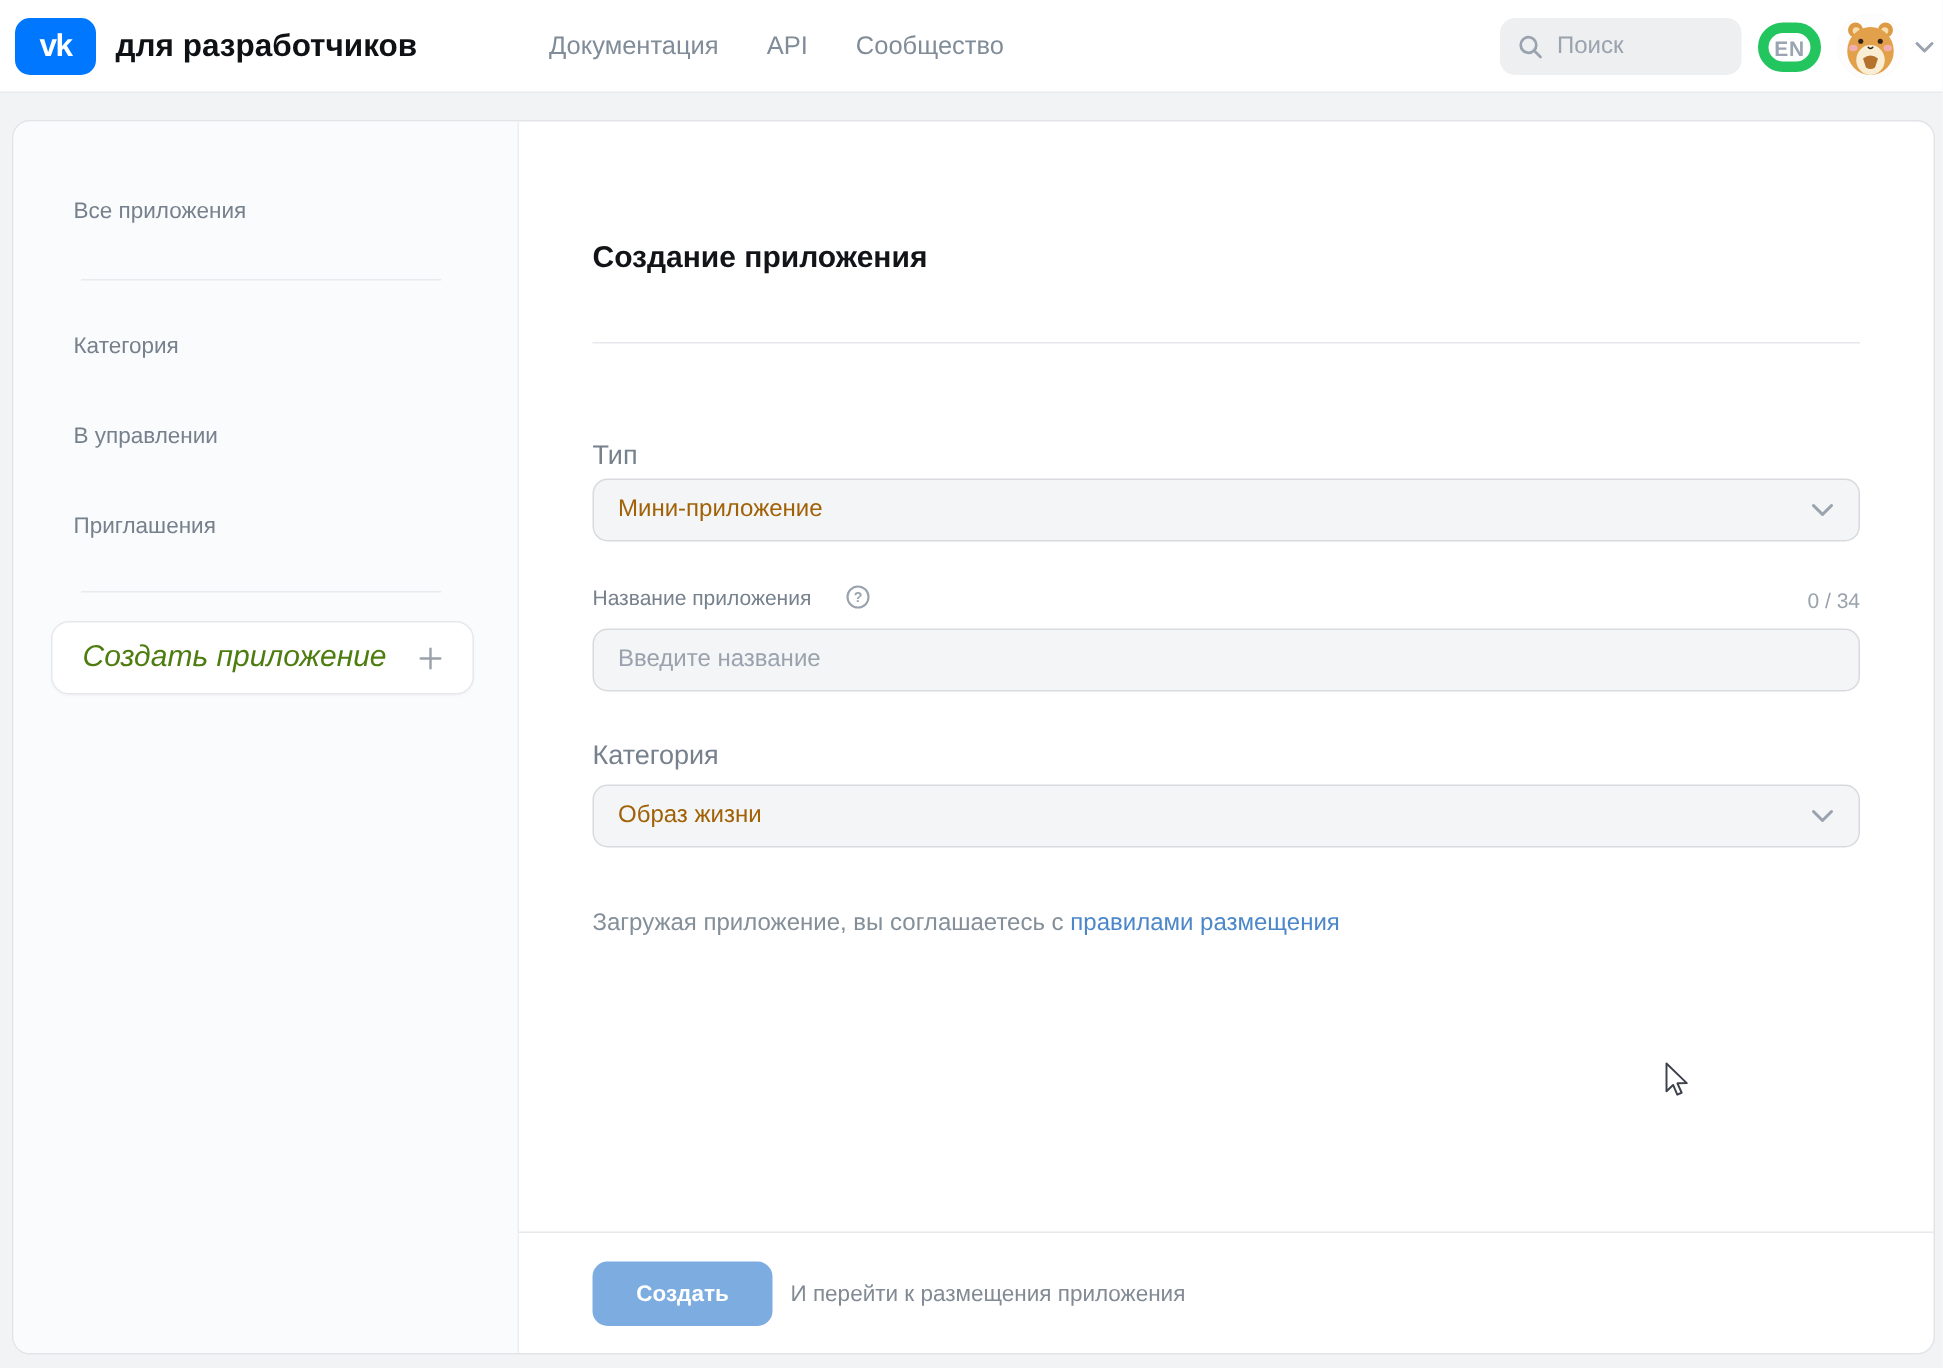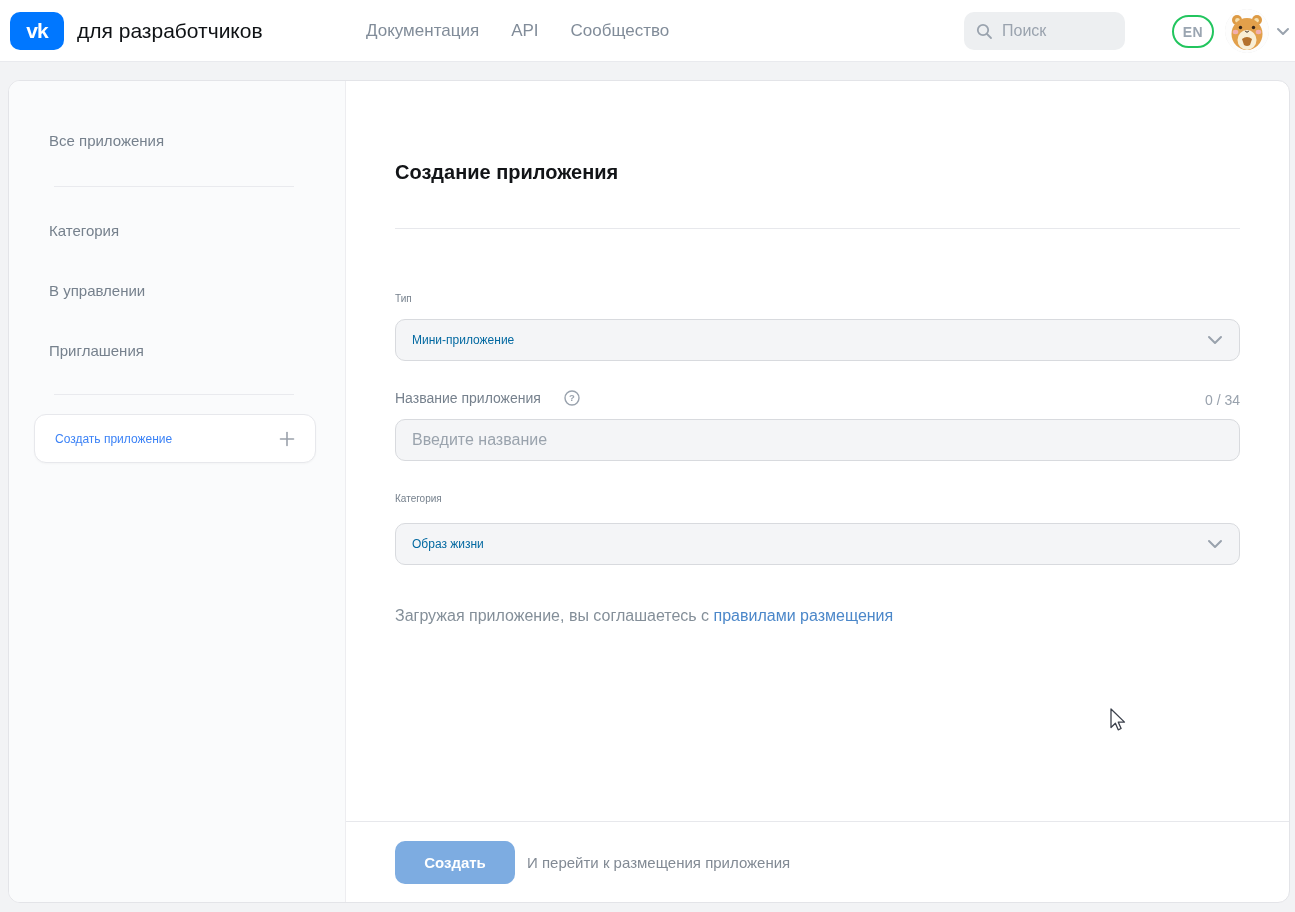--- a/index.html
+++ b/index.html
@@ -12,45 +12,45 @@
   .navbar {
     position: absolute; left: 0; top: 0; width: 1295px; height: 62px;
     background: #ffffff; border-bottom: 1px solid #e9eaee;
   }
   .logo-group { position: absolute; left: 10px; top: 0; height: 62px; display: flex; align-items: center; cursor: pointer; }
   .vk-logo {
     width: 54px; height: 38px; border-radius: 10px; background: #0077ff;
     color: #ffffff; font-weight: bold; font-size: 21px;
     display: flex; align-items: center; justify-content: center; letter-spacing: -1px;
   }
-  .brand { margin-left: 13px; font-size: 21px; font-weight: normal; color: #0f1215; }
+  .brand { margin-left: 13px; font-size: 21px; font-weight: bold; color: #0f1215; }
   .nav-items { position: absolute; left: 366px; top: 0; height: 62px; display: flex; gap: 32px; }
   .nav-item {
     position: relative; height: 62px; display: flex; align-items: center;
     font-size: 17px; color: #818c99; cursor: pointer;
   }
   .nav-item.active { color: #1d2129; }
   .nav-item.active::after {
     content: ""; position: absolute; left: 0; right: 0; bottom: 4px; height: 3px;
     background: #3f7cc2; border-radius: 2px;
   }
   .search-box {
-    position: absolute; left: 964px; top: 12px; width: 161px; height: 38px;
+    position: absolute; left: 1000px; top: 12px; width: 161px; height: 38px;
     background: #edeff1; border-radius: 10px; display: flex; align-items: center; padding: 0 12px;
   }
   .search-box svg { flex: 0 0 auto; }
   .search-input {
     border: none; outline: none; background: transparent; width: 100%;
     margin-left: 9px; font-size: 16px; color: #454950;
     font-family: "Liberation Sans", "DejaVu Sans", sans-serif;
   }
   .search-input::placeholder { color: #9aa3ae; opacity: 1; }
   .lang-btn {
     position: absolute; left: 1172px; top: 15px; width: 42px; height: 33px;
-    border: 2px solid #22c55e; border-radius: 17px; background: #ffffff;
+    border: 7px solid #22c55e; border-radius: 17px; background: #ffffff;
     font-size: 14px; font-weight: bold; color: #9aa5b1; letter-spacing: 0.5px;
     display: flex; align-items: center; justify-content: center; cursor: pointer;
   }
   .avatar { position: absolute; left: 1225px; top: 9px; width: 44px; height: 44px; border-radius: 50%; overflow: hidden; cursor: pointer; background: #fdfdfd; box-shadow: inset 0 0 0 1px rgba(0,0,0,0.06); }
   .avatar-chevron { position: absolute; left: 1276px; top: 27px; }
 
   
   .card {
     position: absolute; left: 8px; top: 80px; width: 1282px; height: 823px;
     background: #ffffff; border: 1px solid #e3e4e8; border-radius: 12px;
@@ -64,33 +64,33 @@
     position: absolute; left: 0; width: 100%; padding-left: 40px;
     font-size: 15px; color: #76818d; cursor: pointer; line-height: 18px;
   }
   .side-divider { position: absolute; left: 45px; width: 240px; height: 1px; background: #e9eaee; }
   .create-card {
     position: absolute; left: 25px; top: 333px; width: 282px; height: 49px;
     background: #ffffff; border: 1px solid #e7e8ec; border-radius: 12px;
     box-shadow: 0 1px 2px rgba(0,0,0,0.03);
     display: flex; align-items: center; padding: 0 20px; cursor: pointer;
   }
-  .create-card .label { font-size: 12px; color: #3b82f6; flex: 1; }
+  .create-card .label { font-size: 20px; color: #4d7c0f; flex: 1; font-style: italic; }
 
   .main { position: relative; flex: 1; height: 100%; }
   .page-title { position: absolute; left: 49px; top: 80px; font-size: 20px; font-weight: bold; color: #121417; }
   .title-divider { position: absolute; left: 49px; top: 147px; width: 845px; height: 1px; background: #e7e8ec; }
 
-  .field-label { position: absolute; font-size: 10px; color: #76818d; }
+  .field-label { position: absolute; font-size: 18px; color: #76818d; }
   .control {
     position: absolute; left: 49px; width: 845px; height: 42px;
     background: #f4f5f7; border: 1px solid #d8dade; border-radius: 10px;
     display: flex; align-items: center; padding: 0 16px; cursor: pointer;
   }
-  .control .value { font-size: 12px; color: #0369a1; flex: 1; }
+  .control .value { font-size: 16px; color: #a16207; flex: 1; }
   .control svg.chev { flex: 0 0 auto; }
   .text-field { cursor: text; }
   .text-field input {
     width: 100%; border: none; outline: none; background: transparent;
     font-size: 16px; color: #1c1f24;
     font-family: "Liberation Sans", "DejaVu Sans", sans-serif;
   }
   .text-field input::placeholder { color: #9aa3ad; opacity: 1; }
   .counter { position: absolute; top: 311px; right: 49px; font-size: 14px; color: #99a2ad; }
   .label-row { position: absolute; left: 49px; top: 309px; display: flex; align-items: center; gap: 23px; }

